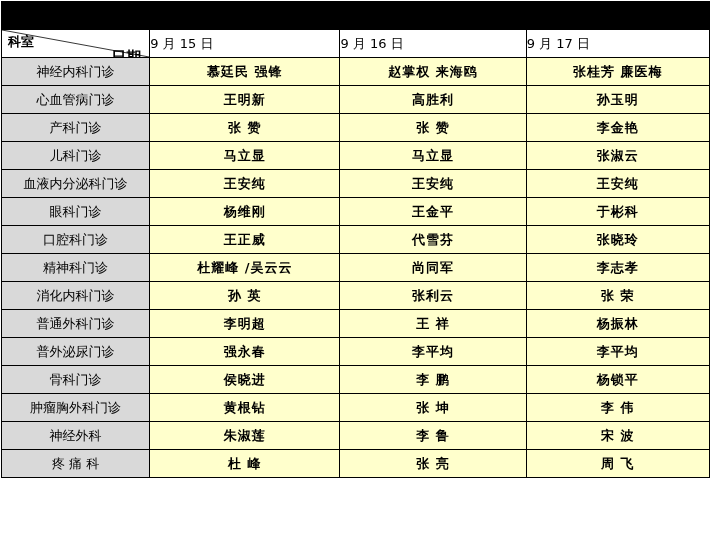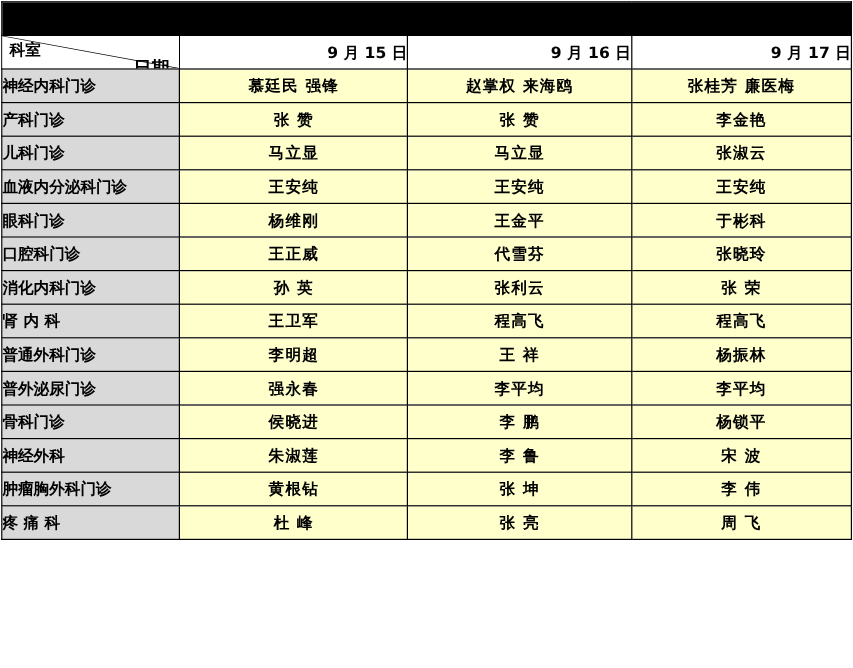--- a/index.html
+++ b/index.html
@@ -70,32 +70,32 @@
   }
   .corner-dept {
     position: absolute;
     bottom: 6px;
     left: 6px;
     font-size: 13px;
     font-weight: bold;
   }
   td.day-head {
     background: #ffffff;
-    text-align: right;
-    font-size: 13px;
-    font-weight: bold;
+    text-align: left;
+    font-size: 13px;
+    font-weight: normal;
     height: 46px;
   }
   
   td.dept-cell {
     background: #d9d9d9;
-    text-align: left;
+    text-align: center;
     padding-left: 4px;
     font-size: 13px;
-    font-weight: bold;
+    font-weight: normal;
     margin-left: 25px;
   }
   td.name-cell {
     background: #ffffcc;
     text-align: center;
     font-size: 13px;
     font-weight: bold;
     letter-spacing: 1px;
     margin-top: 40px;
   }
@@ -130,20 +130,26 @@
         <td class="day-head">9 月 17 日</td>
       </tr>
 
       <tr>
         <td class="dept-cell">神经内科门诊</td>
         <td class="name-cell">慕廷民  强锋</td>
         <td class="name-cell">赵掌权  来海鸥</td>
         <td class="name-cell">张桂芳  廉医梅</td>
       </tr>
       <tr>
+        <td class="dept-cell">心血管病门诊</td>
+        <td class="name-cell">王明新</td>
+        <td class="name-cell">高胜利</td>
+        <td class="name-cell">孙玉明</td>
+      </tr>
+      <tr>
         <td class="dept-cell">产科门诊</td>
         <td class="name-cell">张  赞</td>
         <td class="name-cell">张  赞</td>
         <td class="name-cell">李金艳</td>
       </tr>
       <tr>
         <td class="dept-cell">儿科门诊</td>
         <td class="name-cell">马立显</td>
         <td class="name-cell">马立显</td>
         <td class="name-cell">张淑云</td>
@@ -160,60 +166,60 @@
         <td class="name-cell">王金平</td>
         <td class="name-cell">于彬科</td>
       </tr>
       <tr>
         <td class="dept-cell">口腔科门诊</td>
         <td class="name-cell">王正威</td>
         <td class="name-cell">代雪芬</td>
         <td class="name-cell">张晓玲</td>
       </tr>
       <tr>
+        <td class="dept-cell">精神科门诊</td>
+        <td class="name-cell">杜耀峰 /吴云云</td>
+        <td class="name-cell">尚同军</td>
+        <td class="name-cell">李志孝</td>
+      </tr>
+      <tr>
         <td class="dept-cell">消化内科门诊</td>
         <td class="name-cell">孙  英</td>
         <td class="name-cell">张利云</td>
         <td class="name-cell">张  荣</td>
       </tr>
       <tr>
-        <td class="dept-cell">肾 内 科</td>
-        <td class="name-cell">王卫军</td>
-        <td class="name-cell">程高飞</td>
-        <td class="name-cell">程高飞</td>
-      </tr>
-      <tr>
         <td class="dept-cell">普通外科门诊</td>
         <td class="name-cell">李明超</td>
         <td class="name-cell">王  祥</td>
         <td class="name-cell">杨振林</td>
       </tr>
       <tr>
         <td class="dept-cell">普外泌尿门诊</td>
         <td class="name-cell">强永春</td>
         <td class="name-cell">李平均</td>
         <td class="name-cell">李平均</td>
       </tr>
       <tr>
         <td class="dept-cell">骨科门诊</td>
         <td class="name-cell">侯晓进</td>
         <td class="name-cell">李  鹏</td>
         <td class="name-cell">杨锁平</td>
       </tr>
       <tr>
+        <td class="dept-cell">肿瘤胸外科门诊</td>
+        <td class="name-cell">黄根钻</td>
+        <td class="name-cell">张  坤</td>
+        <td class="name-cell">李  伟</td>
+      </tr>
+      <tr>
         <td class="dept-cell">神经外科</td>
         <td class="name-cell">朱淑莲</td>
         <td class="name-cell">李  鲁</td>
         <td class="name-cell">宋  波</td>
-      </tr>
-      <tr>
-        <td class="dept-cell">肿瘤胸外科门诊</td>
-        <td class="name-cell">黄根钻</td>
-        <td class="name-cell">张  坤</td>
-        <td class="name-cell">李  伟</td>
       </tr>
       <tr>
         <td class="dept-cell">疼 痛 科</td>
         <td class="name-cell">杜  峰</td>
         <td class="name-cell">张  亮</td>
         <td class="name-cell">周  飞</td>
       </tr>
     </tbody>
   </table>
 </div>

